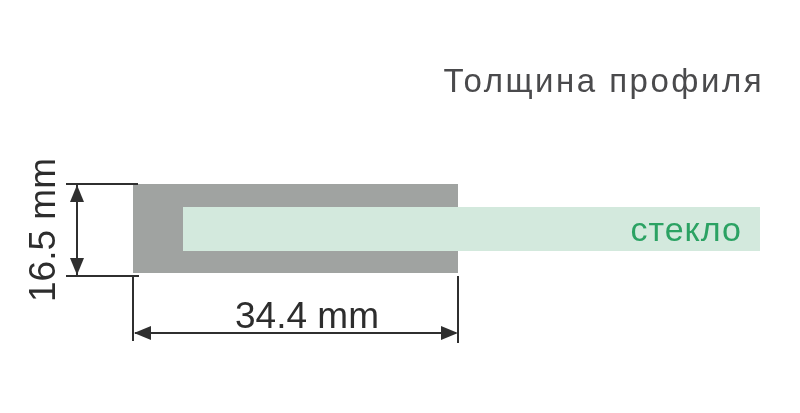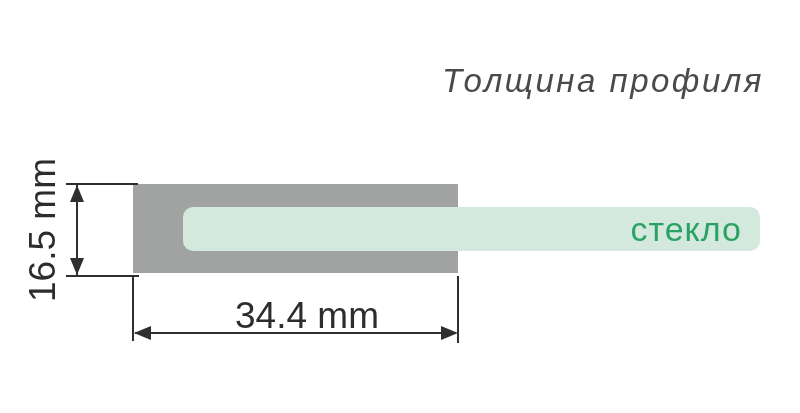--- a/index.html
+++ b/index.html
@@ -15,21 +15,20 @@
   
   .page-title {
     position: absolute;
     top: 62px;
     right: 36px;
     font-size: 33px;
     font-weight: 300;
     letter-spacing: 2.5px;
     color: #4a4a4c;
     white-space: nowrap;
-    font-style: italic;
   }
   
   .profile-rect {
     position: absolute;
     left: 133px;
     top: 184px;
     width: 325px;
     height: 89px;
     background: #a0a3a1;
   }
@@ -38,21 +37,20 @@
     position: absolute;
     left: 183px;
     top: 207px;
     width: 577px;
     height: 44px;
     background: #d3e9dd;
     display: flex;
     align-items: center;
     justify-content: flex-end;
     padding-right: 18px;
-    border-radius: 10px;
   }
   .glass-label {
     font-size: 34px;
     font-weight: 300;
     letter-spacing: 1px;
     color: #2ba263;
     line-height: 1;
     white-space: nowrap;
   }
   

